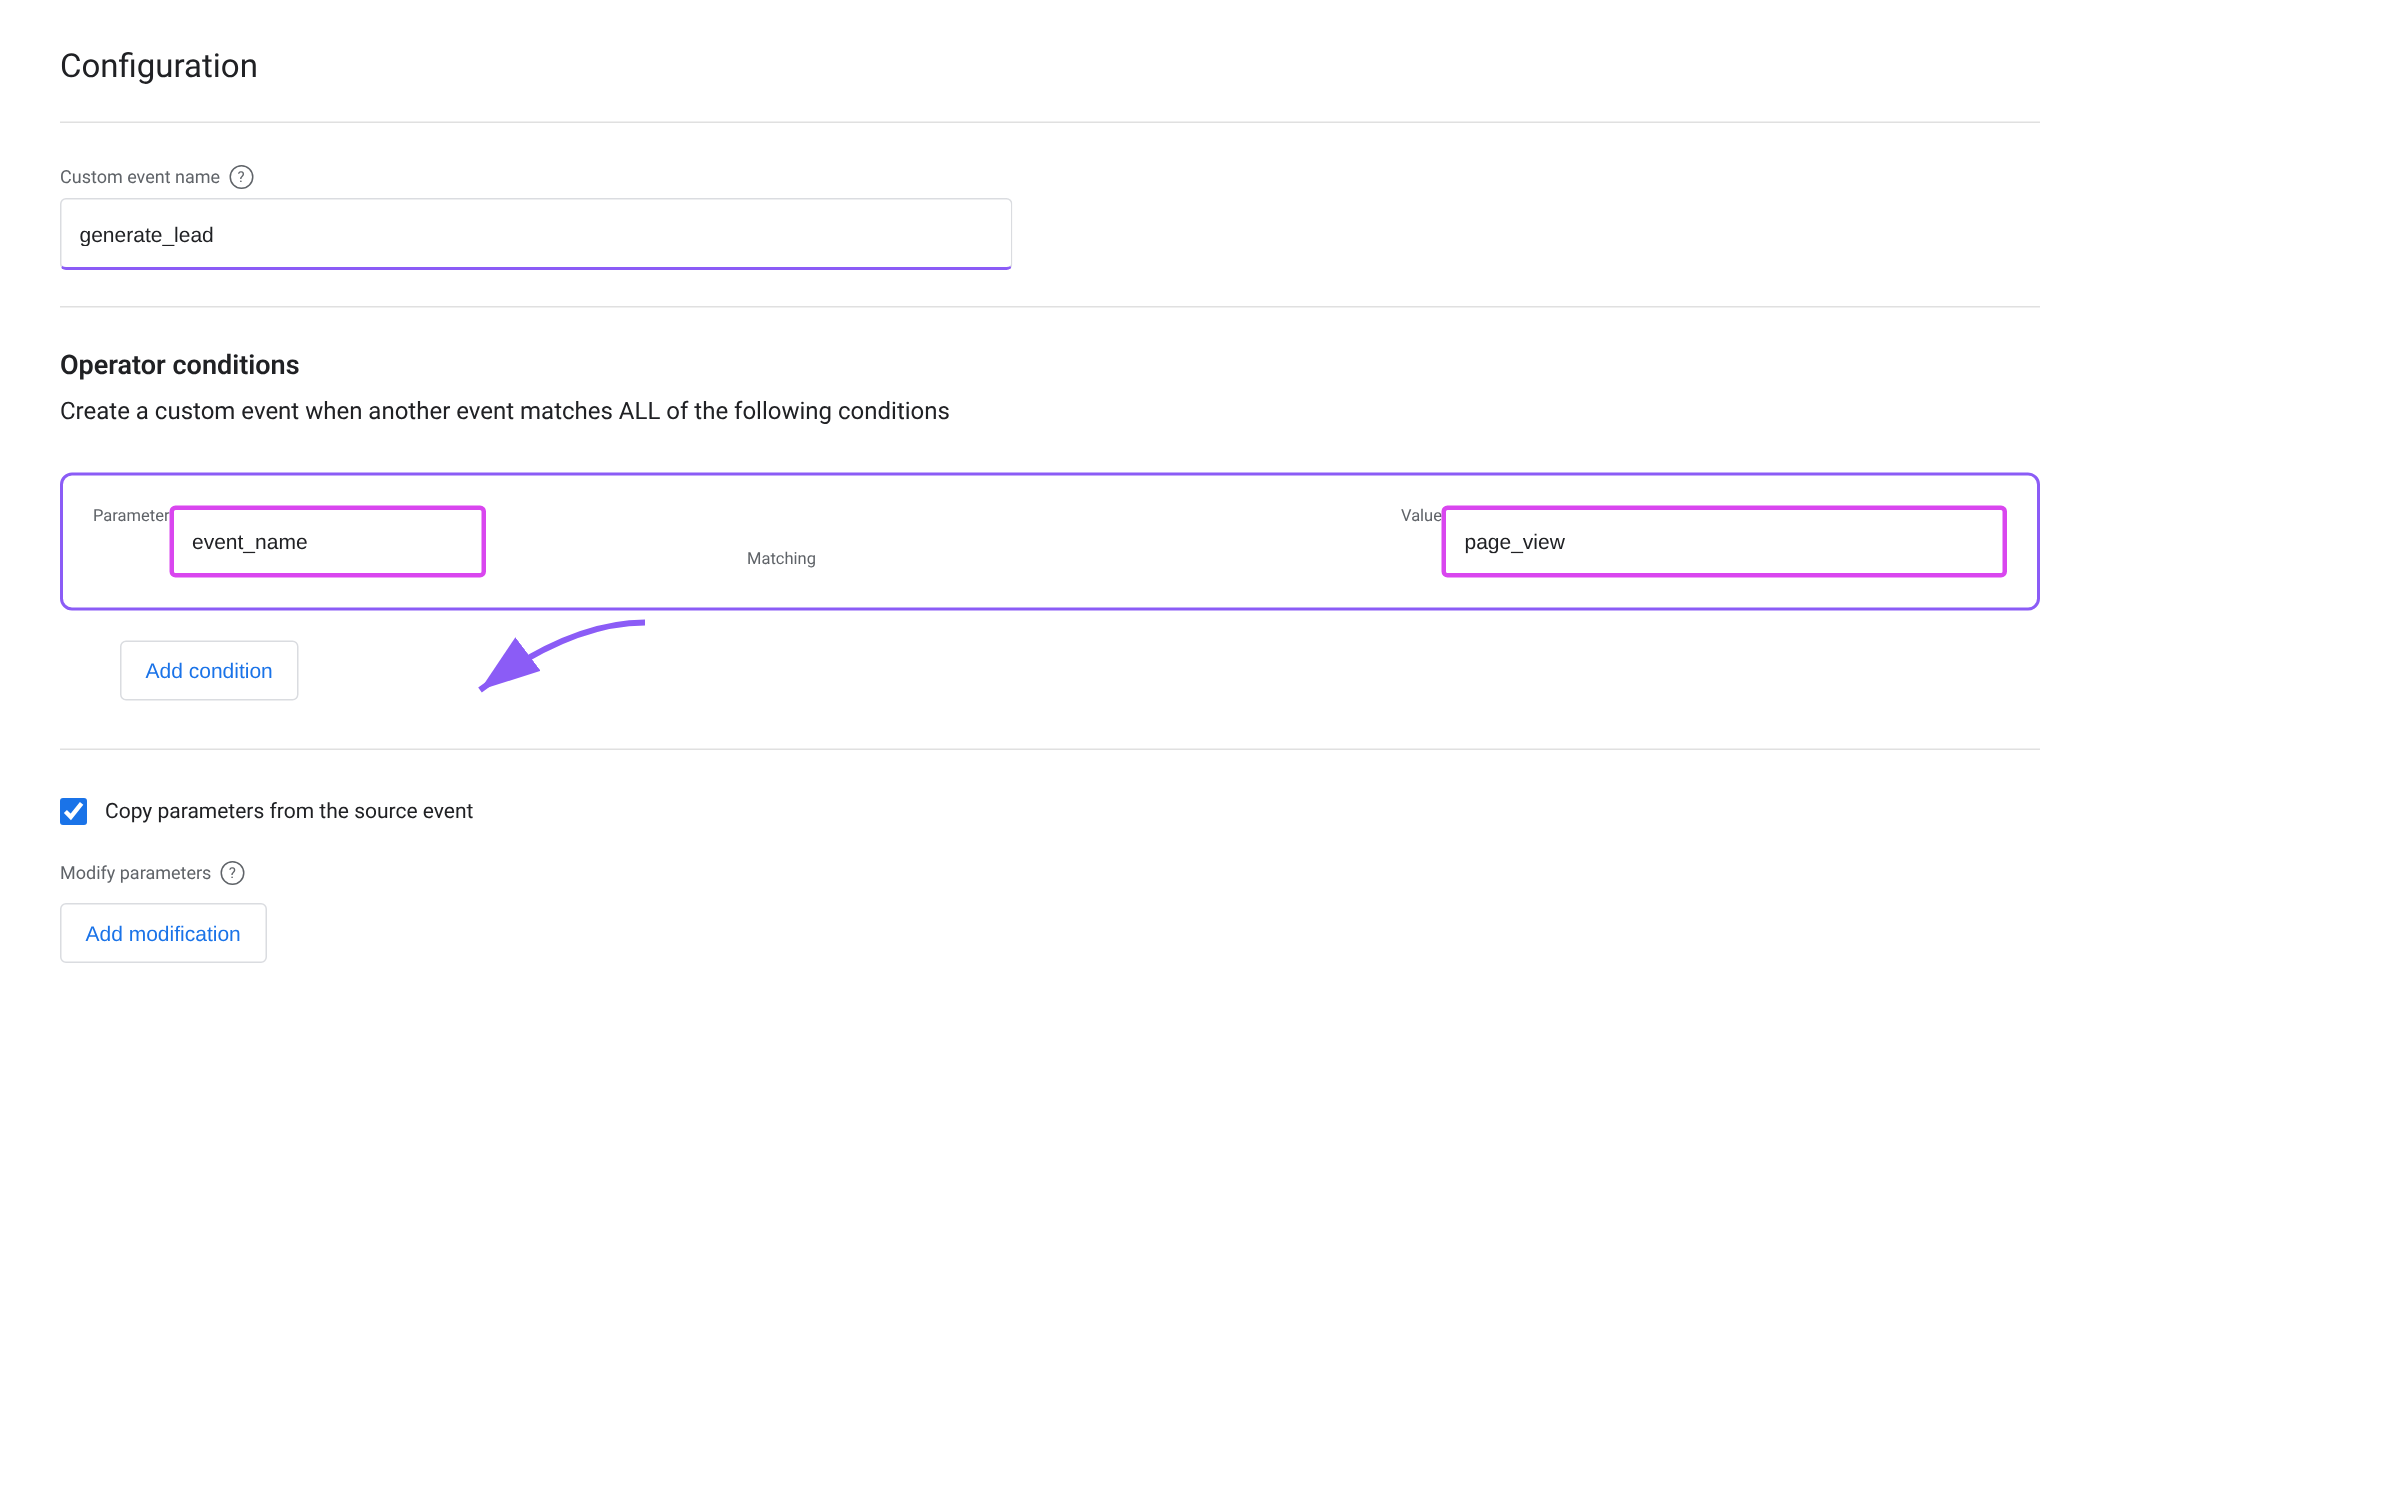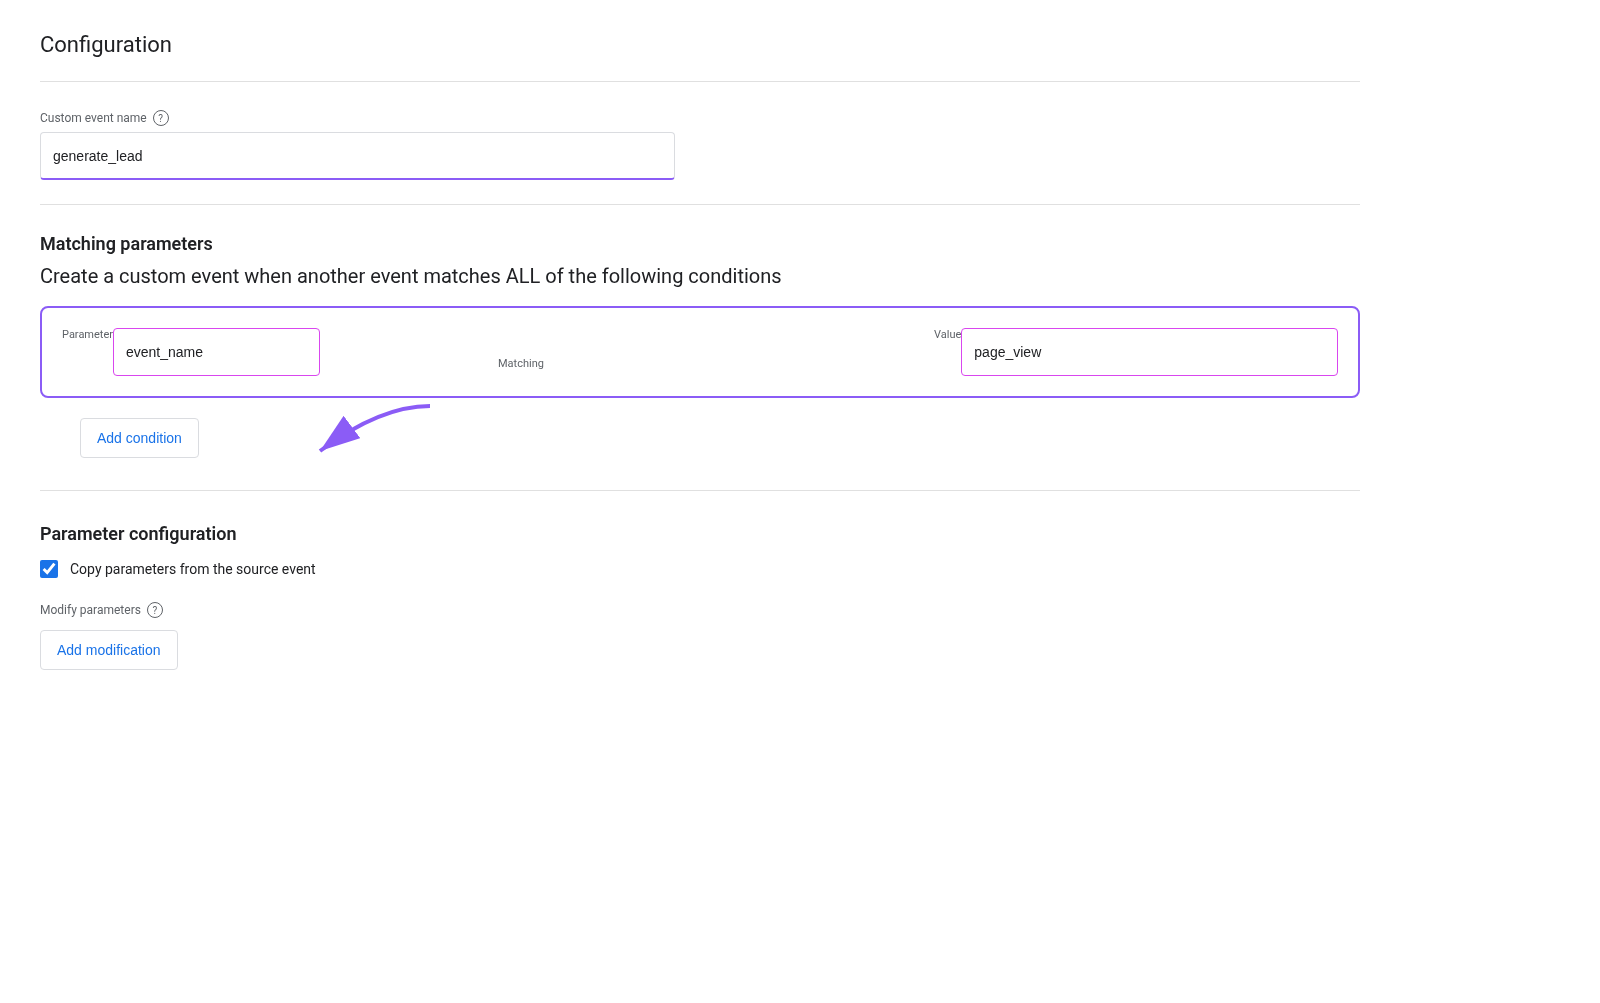--- a/index.html
+++ b/index.html
@@ -75,23 +75,23 @@
     }
 
     .section-title {
       font-size: 18px;
       font-weight: 600;
       color: #202124;
       margin-bottom: 10px;
     }
 
     .section-description {
-      font-size: 20px;
-      color: #202124;
-      margin-bottom: 18px;
+      font-size: 16px;
+      color: #202124;
+      margin-bottom: 32px;
     }
 
     .conditions-box {
       border: 2px solid #8b5cf6;
       border-radius: 8px;
       padding: 20px;
       margin-bottom: 8px;
     }
 
     .conditions-row {
@@ -109,21 +109,21 @@
       font-size: 11px;
       color: #5f6368;
       margin-bottom: 6px;
     }
 
     .condition-input {
       height: 48px;
       padding: 0 12px;
       font-size: 14px;
       color: #202124;
-      border: 1px solid #d946ef;
+      border: 3px solid #d946ef;
       border-radius: 4px;
       outline: none;
       background: #fff;
     }
 
     .parameter-field {
       width: 420px;
     }
 
     .operator-field {
@@ -256,21 +256,21 @@
     <div class="field-label">
       <span>Custom event name</span>
       <span class="help-icon">?</span>
     </div>
     <input type="text" class="text-input" value="generate_lead" style="">
   </div>
 
   <hr class="divider">
 
   <div class="section">
-    <div class="section-title">Matching parameters</div>
+    <div class="section-title">Operator conditions</div>
     <div class="section-description">Create a custom event when another event matches ALL of the following conditions</div>
 
     
     <div class="conditions-box">
       <div class="conditions-row">
 
         <div class="condition-field parameter-field">
           <div class="condition-field-label">Parameter</div>
           <input type="text" class="condition-input" value="event_name" style="">
         </div>
@@ -300,21 +300,20 @@
           </marker>
         </defs>
         <path d="M 170 10 Q 120 10 60 55" stroke="#8b5cf6" stroke-width="4" fill="none" marker-end="url(#arrowhead)"></path>
       </svg>
     </div>
   </div>
 
   <hr class="divider">
 
   <div class="param-config-section">
-    <div class="section-title">Parameter configuration</div>
 
     <div class="checkbox-row">
       <input type="checkbox" class="checkbox-styled" checked="" style="">
       <label class="checkbox-label">Copy parameters from the source event</label>
     </div>
 
     <div class="modify-params-label">
       <span>Modify parameters</span>
       <span class="help-icon">?</span>
     </div>

